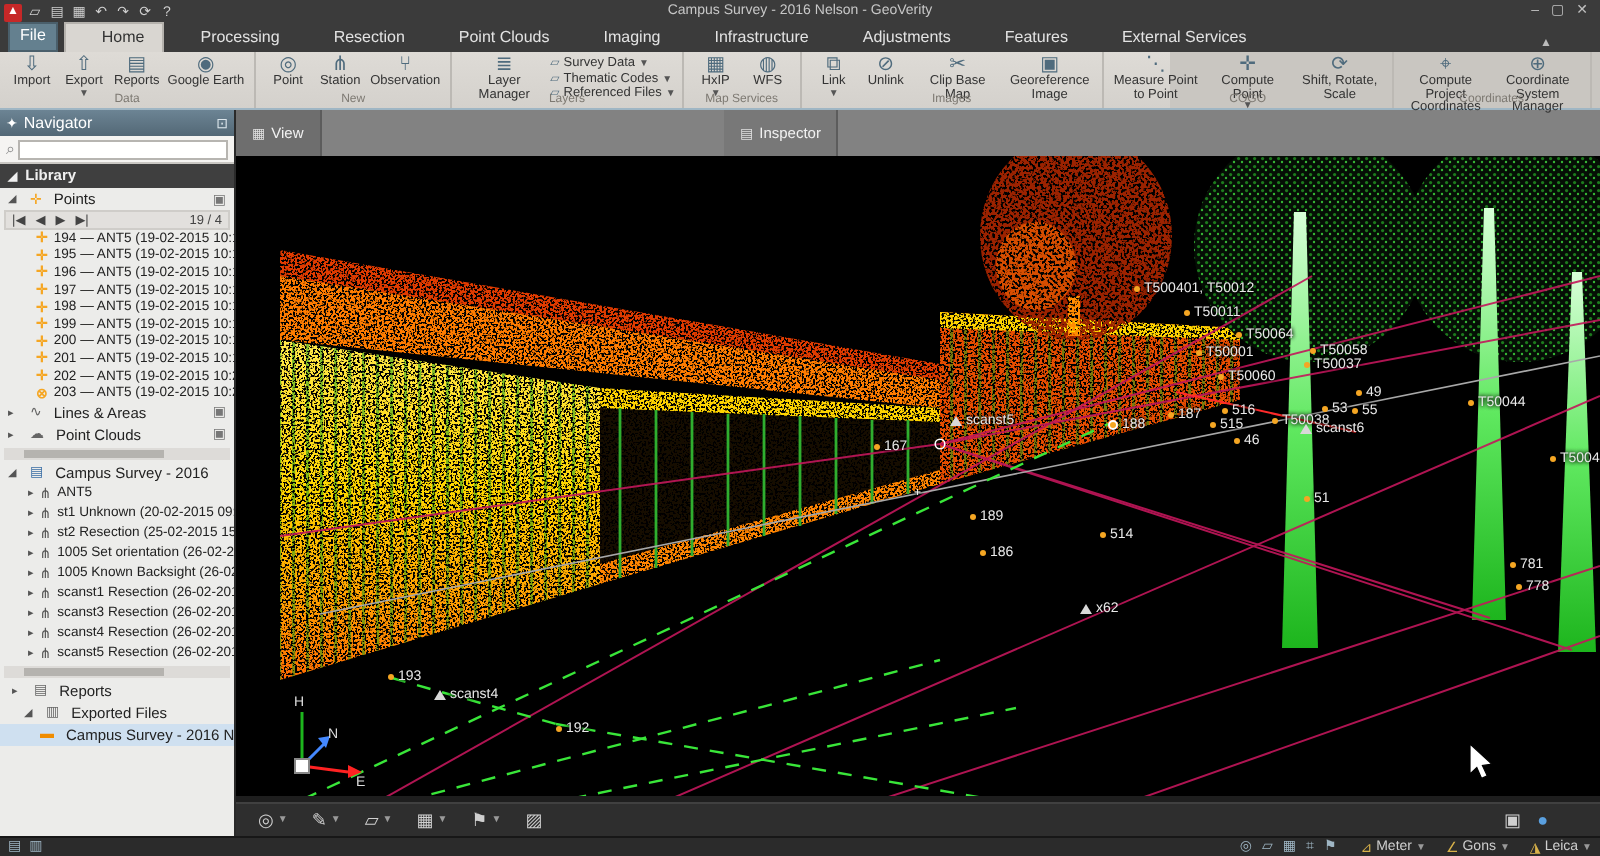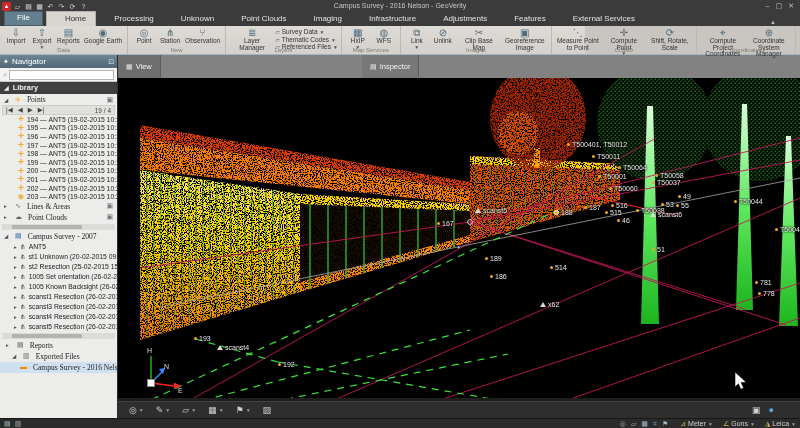--- a/index.html
+++ b/index.html
@@ -12,21 +12,21 @@
   .qat { display:flex; align-items:center; gap:2px; padding-left:2px; }
   .qat .qicon { width:9px; height:9px; font-size:7px; line-height:9px; text-align:center; color:#cfcfcf; }
   .qat .qicon.app-logo { background:#c62828; color:#fff; font-size:6px; border-radius:1px; }
   .title { position:absolute; left:50%; top:0; transform:translateX(-50%); font-size:7px; color:#c8c8c8; line-height:12px; white-space:nowrap; }
   .wincontrols { margin-left:auto; display:flex; gap:6px; padding-right:6px; }
   .wincontrols span { font-size:7px; color:#c0c0c0; line-height:10px; }
 
   
   .tabrow { height:14px; background:#3b3b3b; display:flex; align-items:flex-end; padding-left:4px; position:relative; }
   .rtab { font-size:8px; padding:2px 9px 2px 18px; color:#e3e3e3; cursor:default; line-height:10px; }
-  .rtab.file { background:#64808f; color:#fff; border:1px solid #4a5f6b; padding:1px 12px 2px; margin-right:3px; }
+  .rtab.file { background:#64808f; color:#fff; border:1px solid #4a5f6b; padding:1px 5px 2px; margin-right:3px; }
   .rtab.active { background:#d9d6d1; color:#333; border:1px solid #b5b2ad; border-bottom:none; }
   .ribbon-collapse { position:absolute; right:24px; bottom:1px; color:#bbb; font-size:6px; }
 
   
   .ribbon { height:29px; background:linear-gradient(#dedbd6,#d4d1cc); border-bottom:1px solid #9fb6c4; display:flex; position:relative; }
   .ribbon:after { content:""; position:absolute; right:0; top:0; bottom:0; width:215px; background:#c9c6c1; }
   .rgroup { position:relative; display:flex; align-items:flex-start; padding:1px 3px 7px 3px; border-right:1px solid #bcb9b4; }
   .rgroup-label { position:absolute; bottom:0; left:0; right:0; text-align:center; font-size:6px; color:#7d7972; line-height:7px; }
   .rbtn { display:flex; flex-direction:column; align-items:center; width:auto; min-width:26px; max-width:46px; padding:0 2px; cursor:default; }
   .rbtn .ric { font-size:10px; line-height:11px; color:#4f6b7d; }
@@ -44,21 +44,21 @@
   .nav { width:118px; background:#ececea; display:flex; flex-direction:column; border-right:1px solid #2a2a2a; }
   .nav-header { height:13px; background:linear-gradient(#6c8494,#53687а); background:linear-gradient(#6c8494,#536876); color:#fff; font-size:8px; display:flex; align-items:center; padding:0 3px; gap:3px; }
   .nav-header .hic { font-size:7px; }
   .nav-header .pin { margin-left:auto; font-size:7px; color:#dce6ec; }
   .nav-search { height:14px; background:#f5f4f2; border-bottom:1px solid #c9c7c3; display:flex; align-items:center; padding:0 3px; gap:2px; }
   .nav-search .mag { font-size:8px; color:#8a8a8a; }
   .nav-search input { flex:1; border:1px solid #b7b5b1; height:10px; font-size:7px; background:#fff; outline:none; padding:0 2px; }
   .nav-body { flex:1; overflow:hidden; font-size:7.5px; color:#222; }
   .sect-h { background:#3f3f3f; color:#f0f0f0; font-size:7.5px; font-weight:bold; padding:1px 4px 2px 4px; display:flex; gap:4px; align-items:center; }
   .sect-h .car { font-size:6px; }
-  .trow { display:flex; align-items:center; gap:6px; padding:1px 2px 1px 6px; white-space:nowrap; overflow:hidden;font-family:Liberation Serif, serif; }
+  .trow { display:flex; align-items:center; gap:6px; padding:1px 2px 1px 6px; white-space:nowrap; overflow:hidden; }
   .trow .car { width:5px; font-size:5.5px; color:#555; }
   .trow .tic { font-size:7px; color:#666; }
   .trow .cam { margin-left:auto; font-size:7px; color:#777; padding-right:2px; }
   .pager { display:flex; align-items:center; background:#e2e0dd; border:1px solid #cfcdc9; margin:0 2px; height:10px; font-size:6.5px; color:#444; padding:0 3px; gap:5px; }
   .pager .cnt { margin-left:auto; }
   .prow { display:flex; align-items:center; gap:3px; padding:0 2px 0 18px; height:8.6px; white-space:nowrap; overflow:hidden; font-size:6.8px; color:#222; }
   .prow .pic { color:#f5a623; font-size:7px; font-weight:bold; }
   .srow { display:flex; align-items:center; gap:3px; padding:0 2px 0 14px; height:10px; white-space:nowrap; overflow:hidden; font-size:6.8px; }
   .srow .car { font-size:5.5px; color:#555; }
   .srow .tic { font-size:7px; color:#555; }
@@ -119,21 +119,21 @@
         <span>▢</span>
         <span>✕</span>
       </div>
   </div>
 
   <div class="tabrow">
     <div id="tabs" style="display:flex;align-items:flex-end;">
         <div class="rtab file">File</div>
         <div class="rtab active">Home</div>
         <div class="rtab">Processing</div>
-        <div class="rtab">Unknown</div>
+        <div class="rtab">Resection</div>
         <div class="rtab">Point Clouds</div>
         <div class="rtab">Imaging</div>
         <div class="rtab">Infrastructure</div>
         <div class="rtab">Adjustments</div>
         <div class="rtab">Features</div>
         <div class="rtab">External Services</div>
       </div>
     <span class="ribbon-collapse">▲</span>
   </div>
 
@@ -346,21 +346,21 @@
               <span class="cam">▣</span>
             </div>
           </div>
         <div class="hscroll">
             <div class="thumb"></div>
           </div>
 
         <div class="trow" style="padding-left:4px;">
           <span class="car">◢</span>
           <span class="tic" style="color:#3a6ea5">▤</span>
-          <span>Campus Survey - 2007</span>
+          <span>Campus Survey - 2016</span>
         </div>
         <div id="sourceList">
             <div class="srow">
               <span class="car">▸</span>
               <span class="tic">⋔</span>
               <span>ANT5</span>
             </div>
             <div class="srow">
               <span class="car">▸</span>
               <span class="tic">⋔</span>

